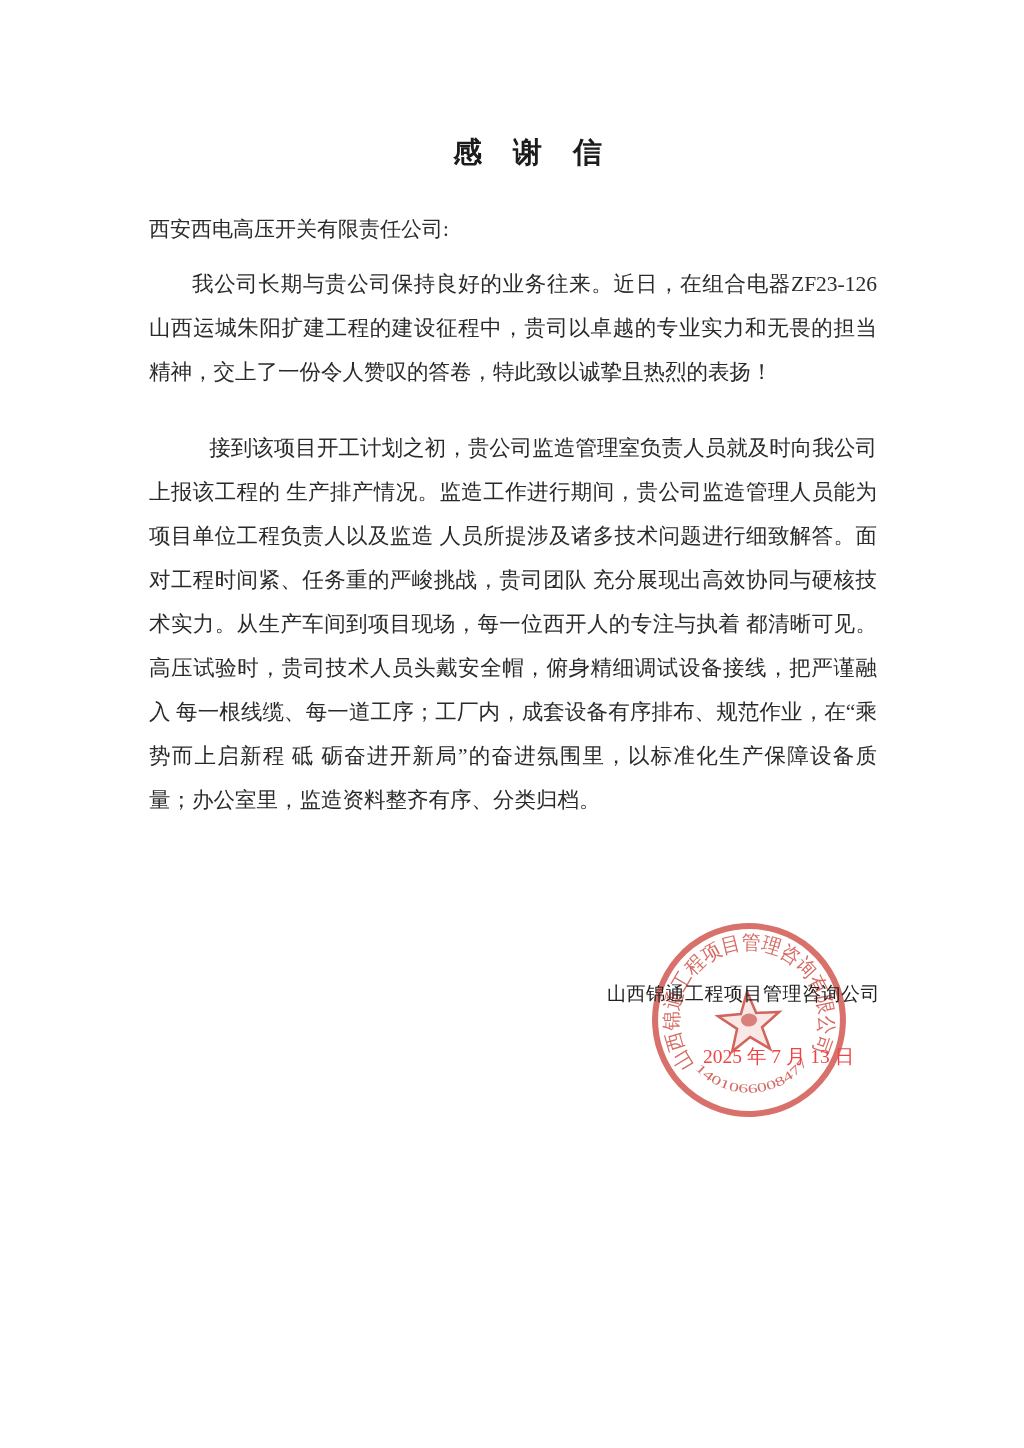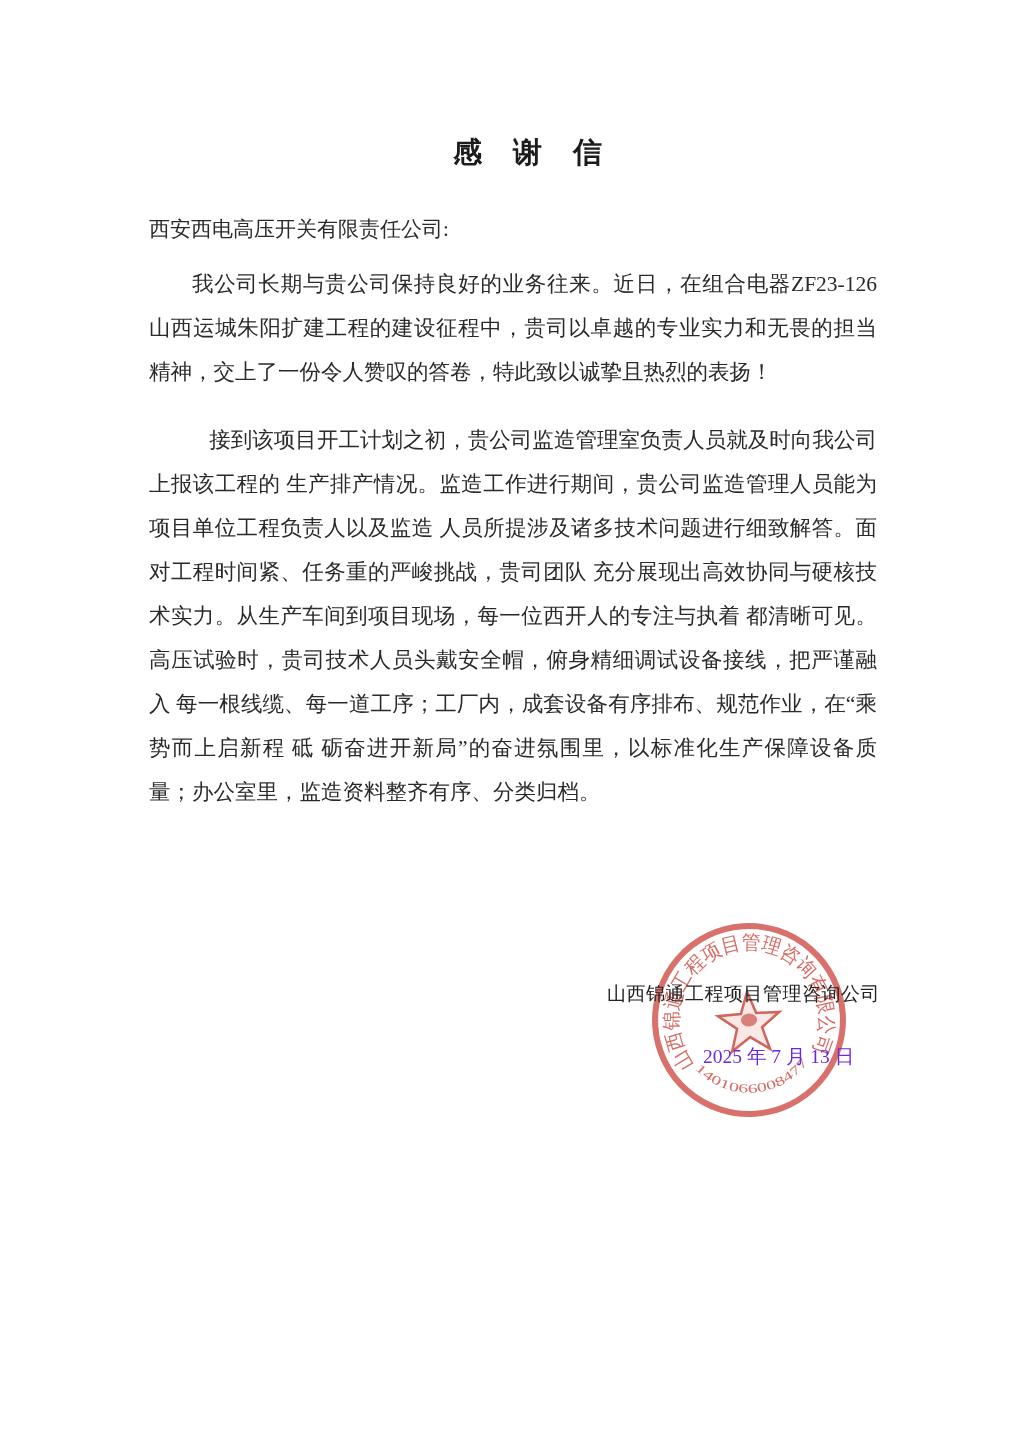--- a/index.html
+++ b/index.html
@@ -35,38 +35,38 @@
   .para {
     font-size: 21.5px;
     line-height: 44px;
     text-align: justify;
     text-indent: 2em;
     margin: 10px 0 0 0;
     color: #2a2a2a;
   }
   .para.deep-indent {
     text-indent: 2.8em;
-    margin-top: 24px;
+    margin-top: 32px;
   }
   .signature {
     position: absolute;
     top: 981px;
     left: 607px;
     font-size: 19px;
     letter-spacing: 0.5px;
     color: #222222;
     z-index: 3;
     white-space: nowrap;
   }
   .sign-date {
     position: absolute;
     top: 1043px;
     left: 703px;
     font-size: 19.5px;
-    color: #6d28d9;
+    color: #ef4444;
     z-index: 3;
     white-space: nowrap;
   }
   .stamp {
     position: absolute;
     left: 648px;
     top: 919px;
     width: 202px;
     height: 202px;
     z-index: 2;

